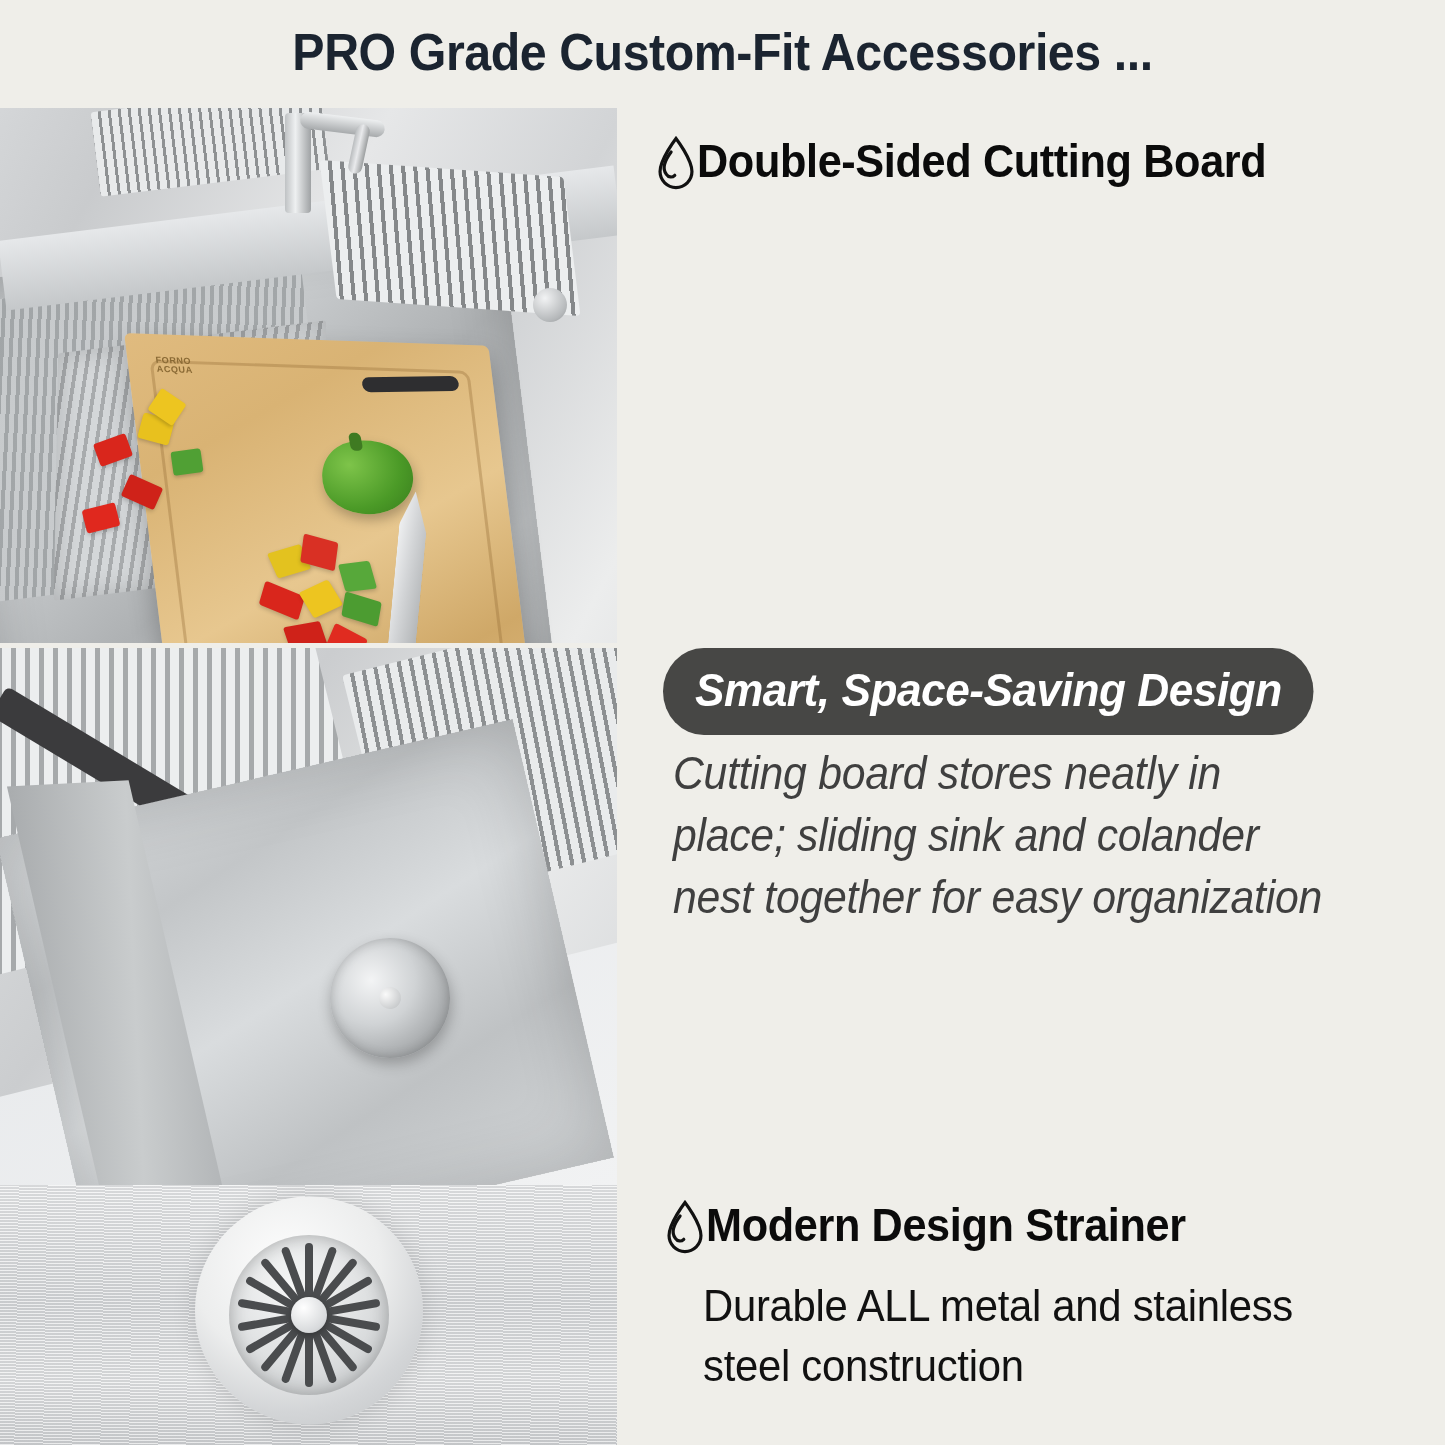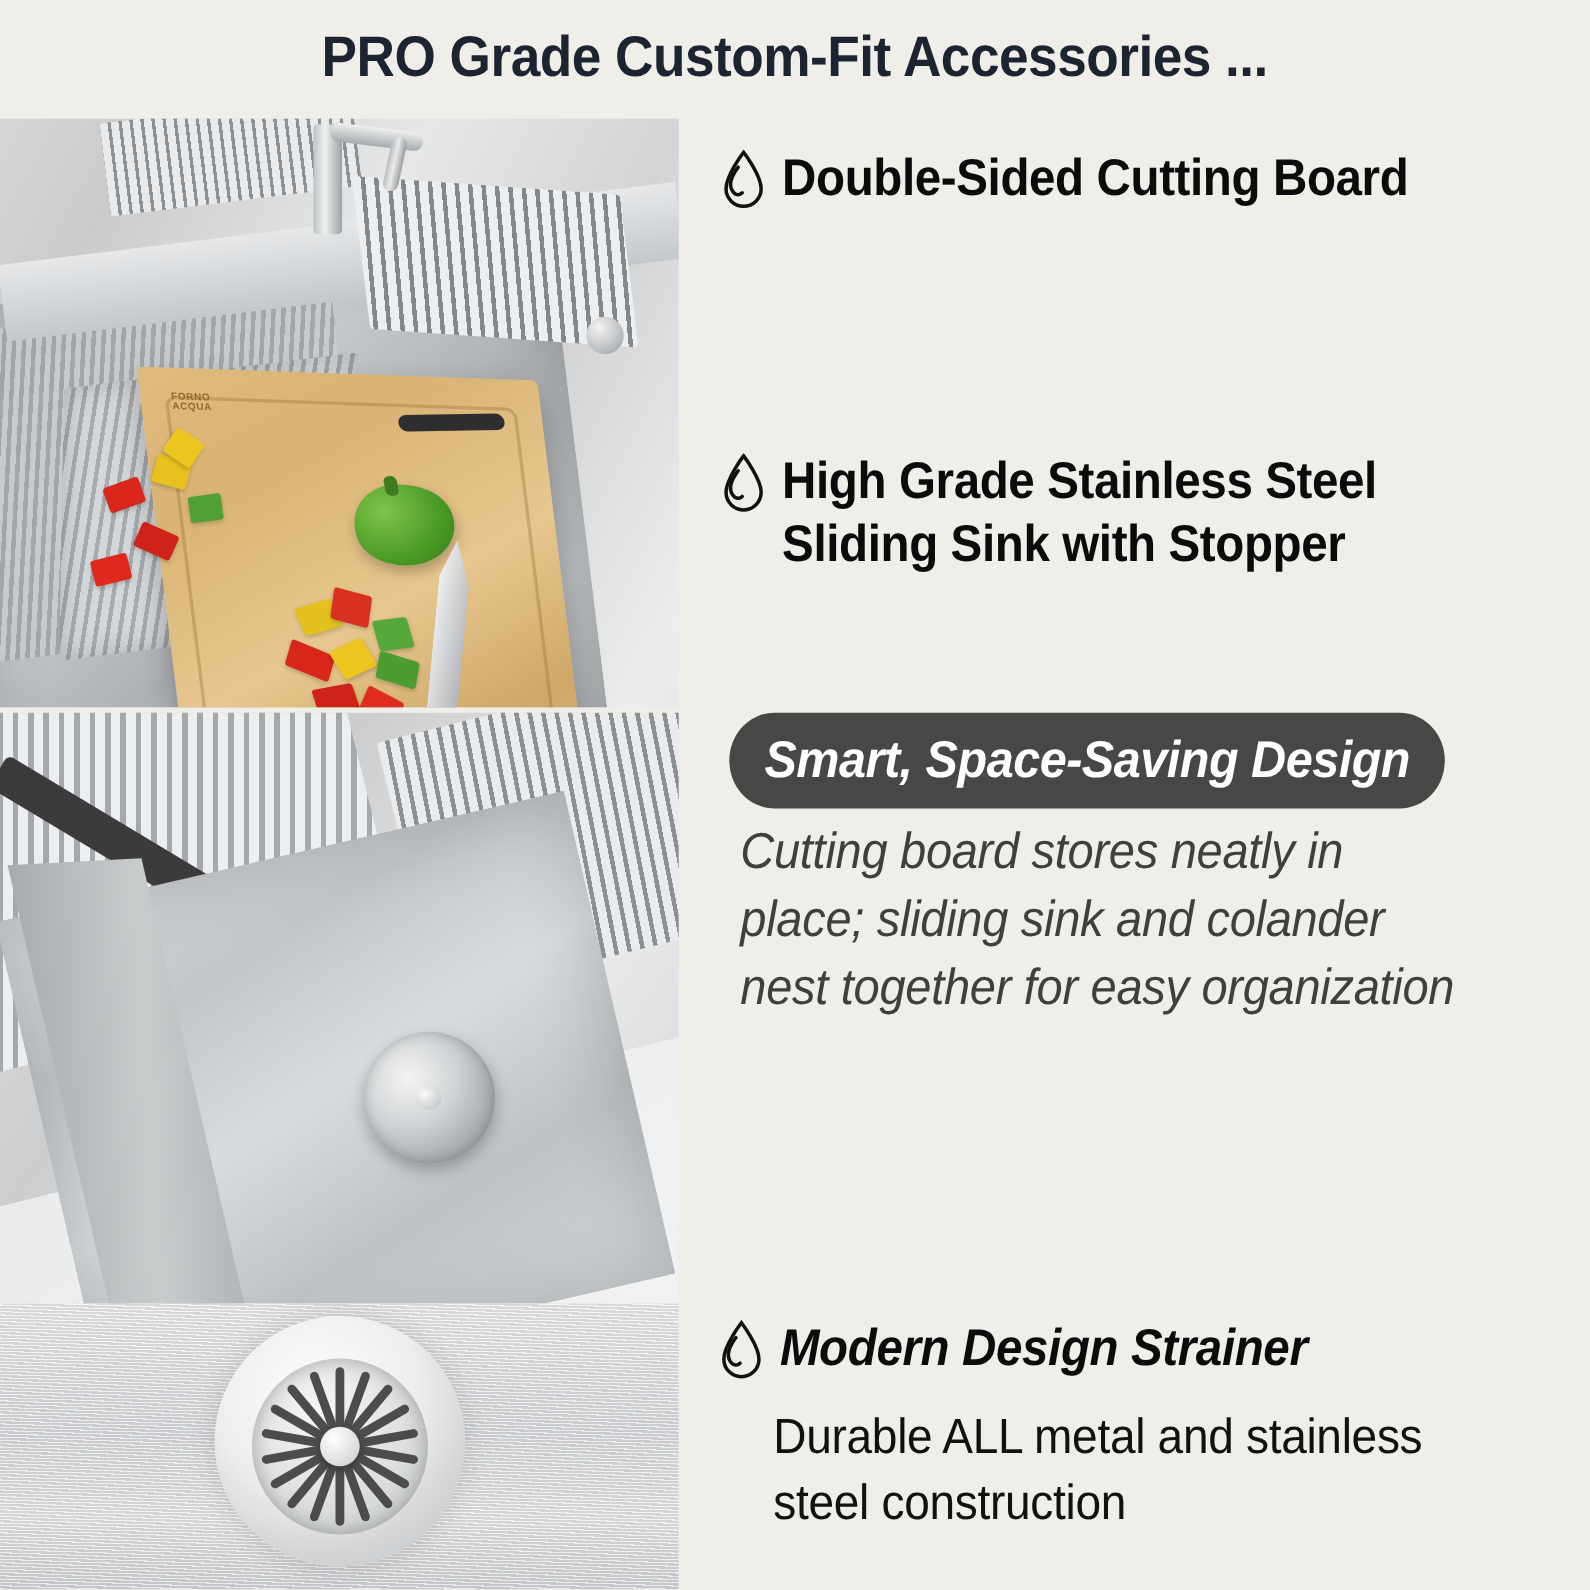--- a/index.html
+++ b/index.html
@@ -213,32 +213,32 @@
   .p3-cap{
     position:absolute; left:50%; top:50%; transform:translate(-50%,-50%);
     width:36px; height:36px; border-radius:50%;
     background:radial-gradient(circle at 35% 30%,#ffffff,#d8dadc 70%,#b8bbbd);
     box-shadow:0 3px 7px rgba(0,0,0,.3);
   }
 
   
   .right{ position:absolute; left:645px; top:0; width:800px; height:1445px; }
 
-  .bullet{ position:absolute; display:flex; align-items:flex-start; gap:14px; }
+  .bullet{ position:absolute; display:flex; align-items:flex-start; }
   .drop-icon{ flex:0 0 auto; width:42px; height:54px; margin-top:4px; }
   .bullet-text{
     font-size:47px; font-weight:bold; color:#0b0b0b;
     line-height:57px; letter-spacing:-0.4px;
     transform:scaleX(0.92); transform-origin:left center;
   }
 
   #bullet-1{ top:132px; left:10px; }
   #bullet-2{ top:250px; left:10px; }
   #bullet-3{ top:408px; left:10px; }
-  #bullet-4{ top:1196px; left:8px;font-style:italic; }
+  #bullet-4{ top:1196px; left:19px; }
 
   .badge{
     position:absolute; top:648px; left:18px;
     background:#474745; color:#ffffff;
     border-radius:48px;
     padding:14px 34px 18px 34px;
     font-size:47px; font-weight:bold; font-style:italic;
     letter-spacing:-0.5px; white-space:nowrap;
     transform:scaleX(0.94); transform-origin:left center;
   }
@@ -344,27 +344,20 @@
 
   <div class="bullet" id="bullet-1">
     <svg class="drop-icon" viewBox="0 0 34 44">
       <path d="M17 2 C17 2 4 19 4 29 a13 13 0 0 0 26 0 C30 19 17 2 17 2 Z" fill="none" stroke="#111" stroke-width="2.6"></path>
       <path d="M13 13 C7 21 6 27 9 31 c2 3 5 3 7 1" fill="none" stroke="#111" stroke-width="2.6" stroke-linecap="round"></path>
     </svg>
     <div class="bullet-text">Double-Sided Cutting Board</div>
   </div>
 
 
-  <div class="bullet" id="bullet-3">
-    <svg class="drop-icon" viewBox="0 0 34 44">
-      <path d="M17 2 C17 2 4 19 4 29 a13 13 0 0 0 26 0 C30 19 17 2 17 2 Z" fill="none" stroke="#111" stroke-width="2.6"></path>
-      <path d="M13 13 C7 21 6 27 9 31 c2 3 5 3 7 1" fill="none" stroke="#111" stroke-width="2.6" stroke-linecap="round"></path>
-    </svg>
-    <div class="bullet-text" style="width:730px;">High Grade Stainless Steel Sliding Sink with Stopper</div>
-  </div>
 
   <div class="badge">Smart, Space-Saving Design</div>
 
   <div class="desc">Cutting board stores neatly in place; sliding sink and colander nest together for easy organization</div>
 
   <div class="bullet" id="bullet-4">
     <svg class="drop-icon" viewBox="0 0 34 44">
       <path d="M17 2 C17 2 4 19 4 29 a13 13 0 0 0 26 0 C30 19 17 2 17 2 Z" fill="none" stroke="#111" stroke-width="2.6"></path>
       <path d="M13 13 C7 21 6 27 9 31 c2 3 5 3 7 1" fill="none" stroke="#111" stroke-width="2.6" stroke-linecap="round"></path>
     </svg>

